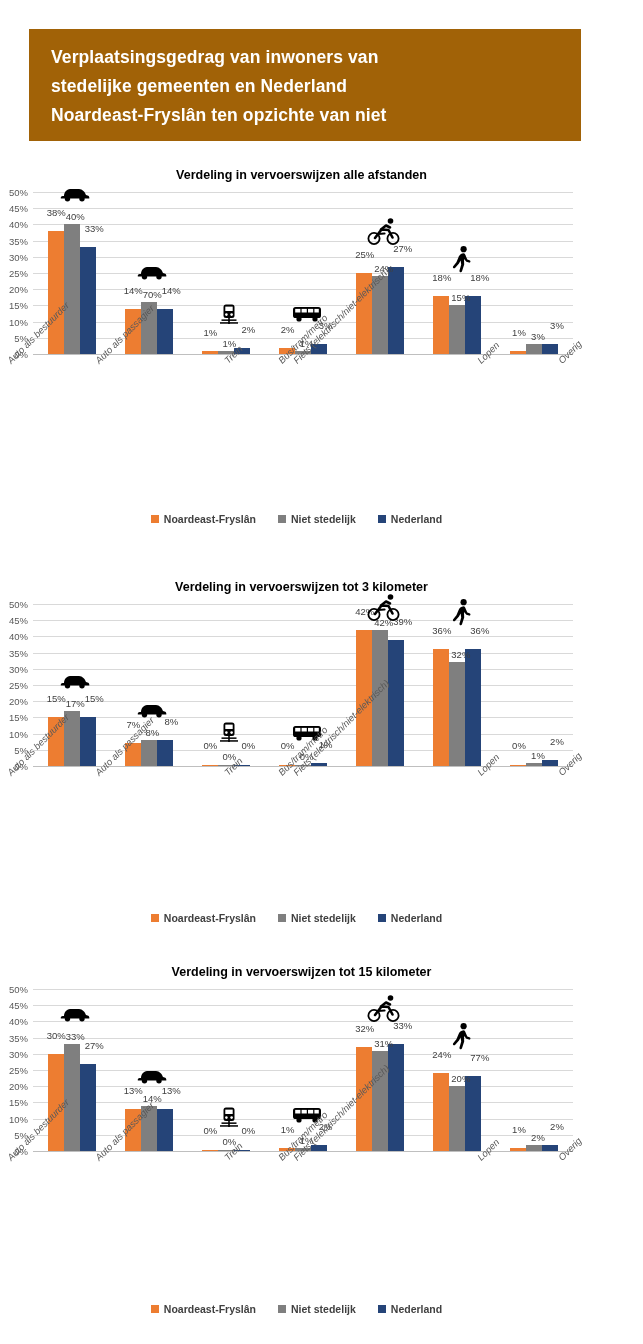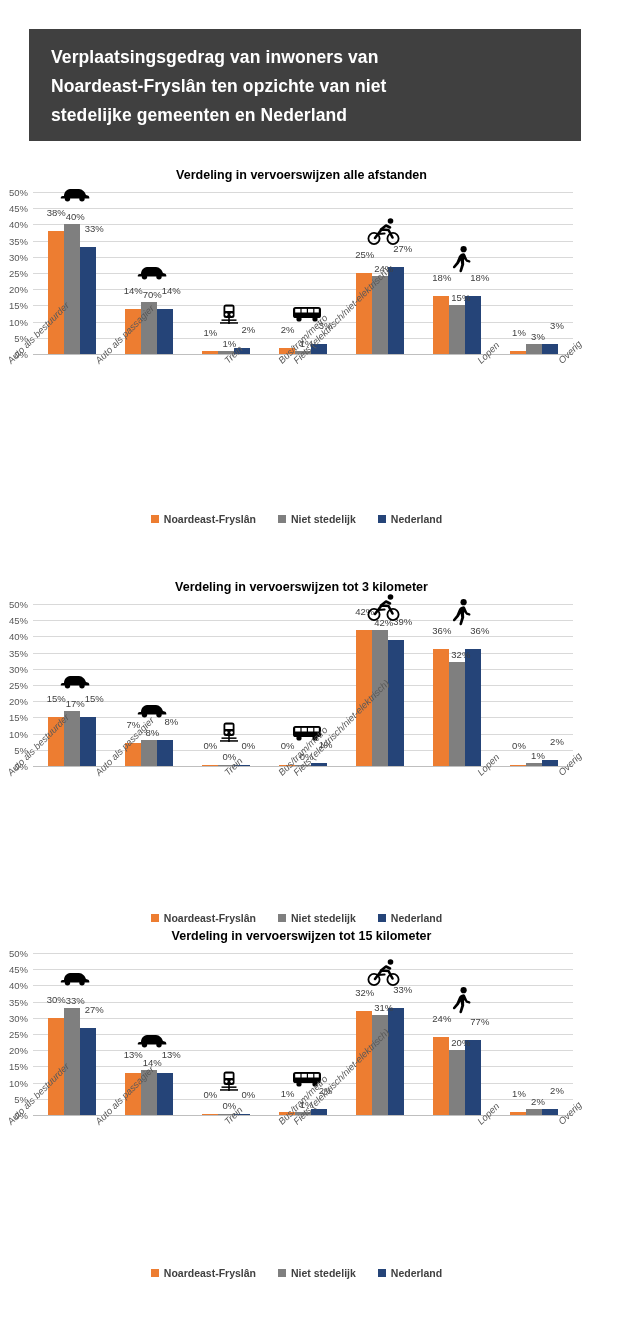--- a/index.html
+++ b/index.html
@@ -9,37 +9,37 @@
     font-family:"Liberation Sans", sans-serif;
     position:relative;
     overflow:hidden;
   }
 
   
   .banner{
     position:absolute;
     left:29px; top:29px;
     width:552px; height:112px;
-    background:#404040;
+    background:#a16207;
     box-sizing:border-box;
     padding:14px 22px 0 22px;
   }
   .banner-title{
     color:#ffffff;
     font-size:17.5px;
     font-weight:bold;
     line-height:29px;
     letter-spacing:.1px;
   }
 
   
   .chart-block{ position:absolute; left:0; width:593px; }
   #chart-1{ top:168px; height:360px; }
   #chart-2{ top:580px; height:350px; }
-  #chart-3{ top:929px; height:355px; }
+  #chart-3{ top:965px; height:355px; }
 
   .chart-title{
     text-align:center;
     font-size:12.5px;
     font-weight:bold;
     color:#000;
     margin:0 0 10px 0;
     padding-left:10px;
   }
 
@@ -151,22 +151,22 @@
   .legend-swatch.s0{ background:#ED7D31; }
   .legend-swatch.s1{ background:#7F7F7F; }
   .legend-swatch.s2{ background:#254478; }
 </style>
 </head>
 <body>
 
 <div class="banner">
   <div class="banner-title">
     <div>Verplaatsingsgedrag van inwoners van</div>
+    <div>stedelijke gemeenten en Nederland</div>
     <div>Noardeast-Fryslân ten opzichte van niet</div>
-    <div>stedelijke gemeenten en Nederland</div>
   </div>
 </div>
 
 <div class="chart-block" id="chart-1">
   <div class="chart-title">Verdeling in vervoerswijzen alle afstanden</div>
   <div class="plot-wrap">
     <div class="yaxis">
         <div class="ytick" style="top: 162px;">0%</div>
         <div class="ytick" style="top: 145.8px;">5%</div>
         <div class="ytick" style="top: 129.6px;">10%</div>

